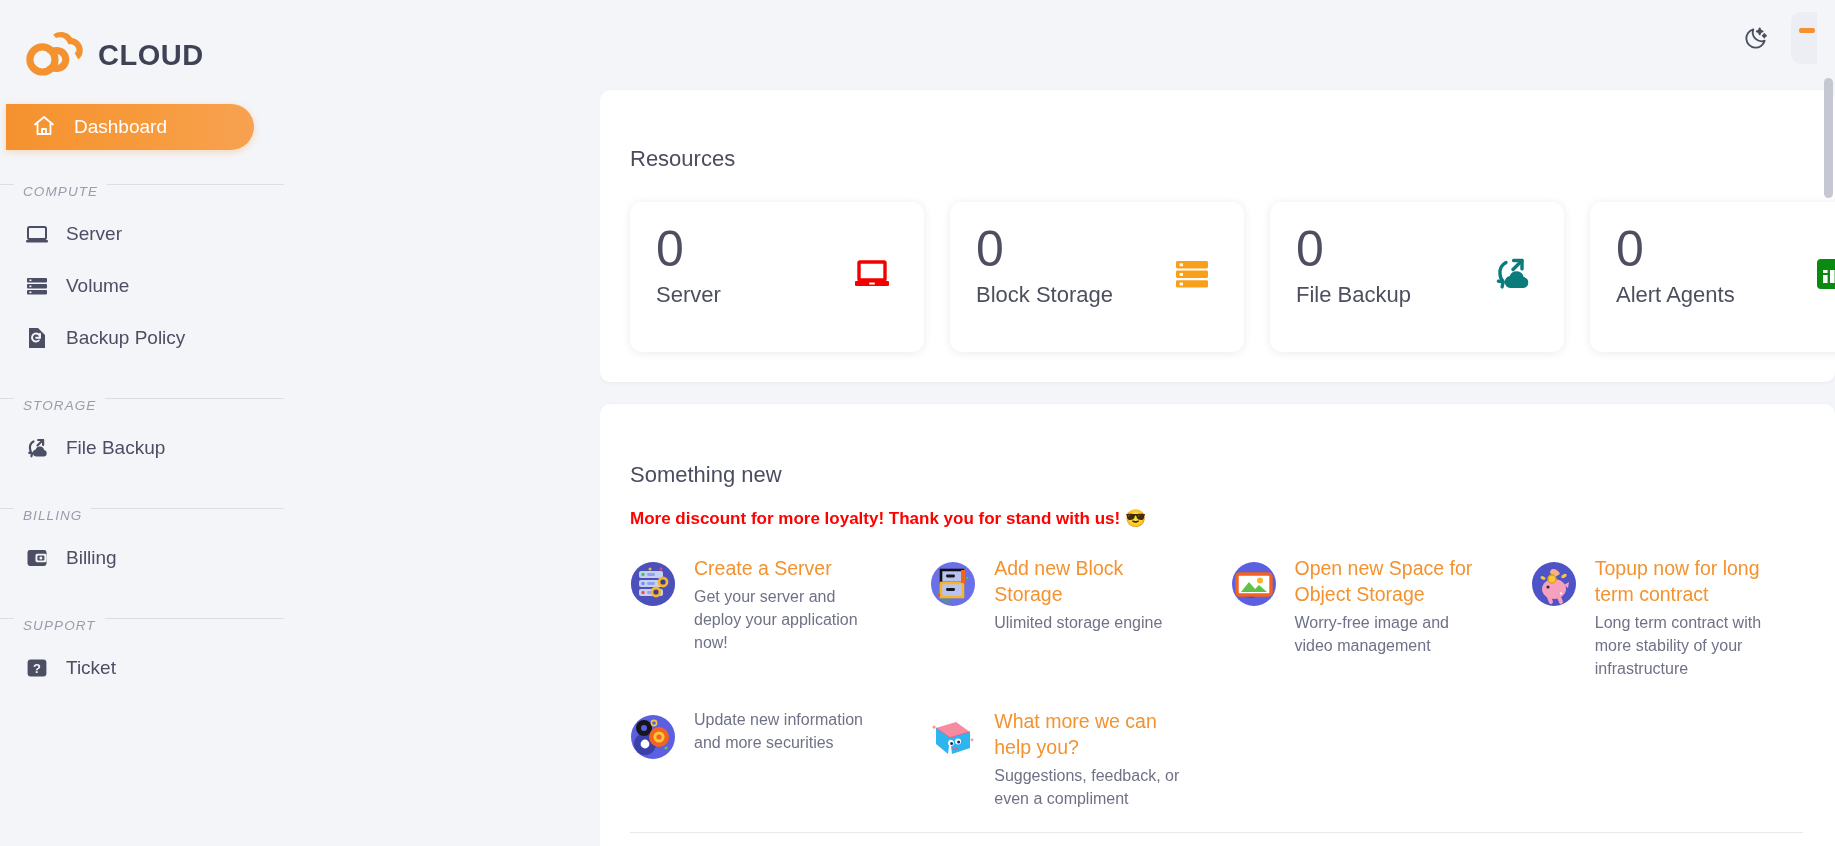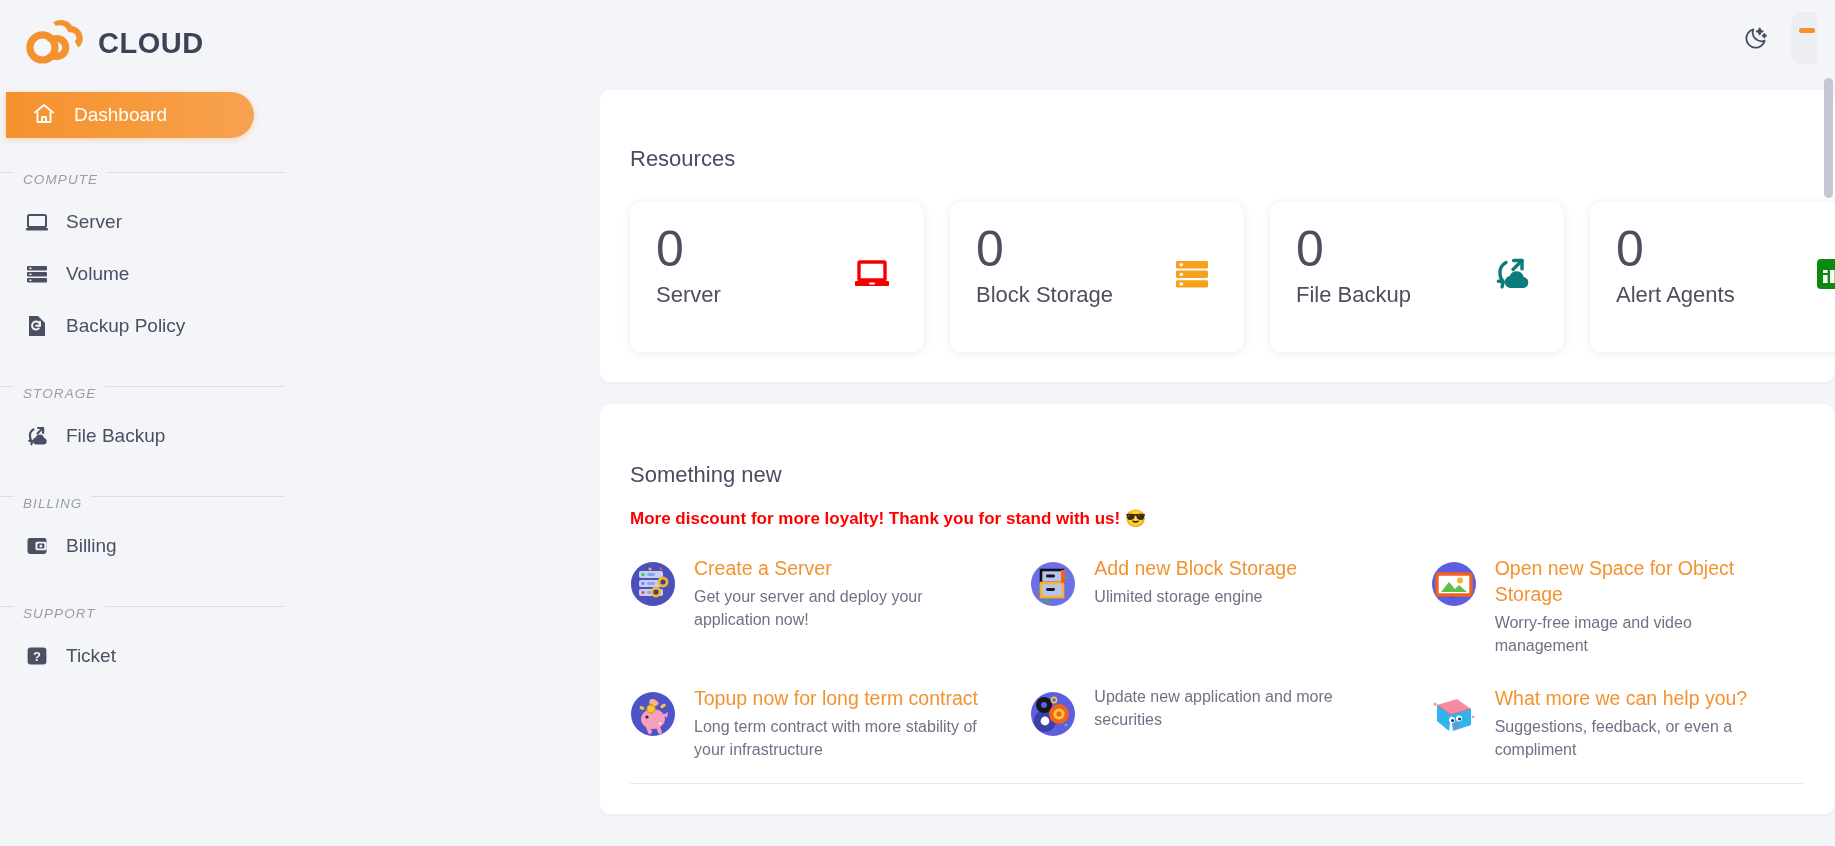--- a/index.html
+++ b/index.html
@@ -9,21 +9,21 @@
     font-family: "Liberation Sans", sans-serif;
     background: #f4f5f9;
     color: #4a4a58;
   }
   .app { display: flex; width: 1835px; height: 846px; position: relative; }
 
   
   .sidebar {
     width: 300px; min-width: 300px; height: 846px;
     background: #f4f5f9;
-    padding-top: 4px;
+    padding-top: 16px;
     position: relative;
     overflow: hidden;
   }
   .brand {
     display: flex; align-items: center; gap: 14px;
     padding: 14px 0 14px 26px;
     height: 78px;
   }
   .brand-logo { width: 58px; height: 52px; flex: 0 0 auto; }
   .brand-name {
@@ -122,21 +122,21 @@
   }
 
   .panel-new { padding: 28px 32px 20px 30px; }
   .panel-new .panel-title { margin-bottom: 20px; }
   .announce {
     color: #ff0000; font-size: 17px; font-weight: 700;
     margin-bottom: 26px;
   }
   .promo-grid {
     display: grid;
-    grid-template-columns: repeat(3, 1fr);
+    grid-template-columns: repeat(4, 1fr);
     row-gap: 22px; column-gap: 10px; gap: 28px;
   }
   .promo {
     display: flex; gap: 18px; align-items: flex-start;
     padding-right: 16px;
     cursor: pointer;
   }
   .promo-ico { width: 46px; height: 46px; flex: 0 0 auto; margin-top: 6px; }
   .promo-txt { display: flex; flex-direction: column; }
   .promo-title {
@@ -458,21 +458,21 @@
                   <circle cx="14" cy="14" r="8" fill="#16161f"></circle>
                   <circle cx="14" cy="14" r="3" fill="#5b5fe0"></circle>
                   <circle cx="29" cy="23" r="10" fill="#f5611e"></circle>
                   <circle cx="29" cy="23" r="5.6" fill="#f7c83c"></circle>
                   <circle cx="29" cy="23" r="2.6" fill="#f5611e"></circle>
                   <circle cx="24" cy="9" r="2.6" fill="none" stroke="#f7c83c" stroke-width="1.6"></circle>
                   <circle cx="36" cy="34" r="1.6" fill="#62bf4a"></circle>
                 </svg>
               </span>
               <span class="promo-txt">
-                <span class="promo-desc">Update new application and more securities</span>
+                <span class="promo-desc">Update new information and more securities</span>
               </span>
             </div>
 
             <div class="promo">
               <span class="promo-ico">
                 <svg viewBox="0 0 46 46" width="46" height="46">
                   <path d="M6 14l20-6 14 10-20 6z" fill="#f78ba0"></path>
                   <path d="M6 14l14 10 20-6" fill="none" stroke="#f15f7d" stroke-width="1.4"></path>
                   <path d="M6 14l14 10-2 16-12-10z" fill="#2eb4ef"></path>
                   <path d="M20 24l20-6v16l-22 6z" fill="#2eb4ef" opacity=".0"></path>

